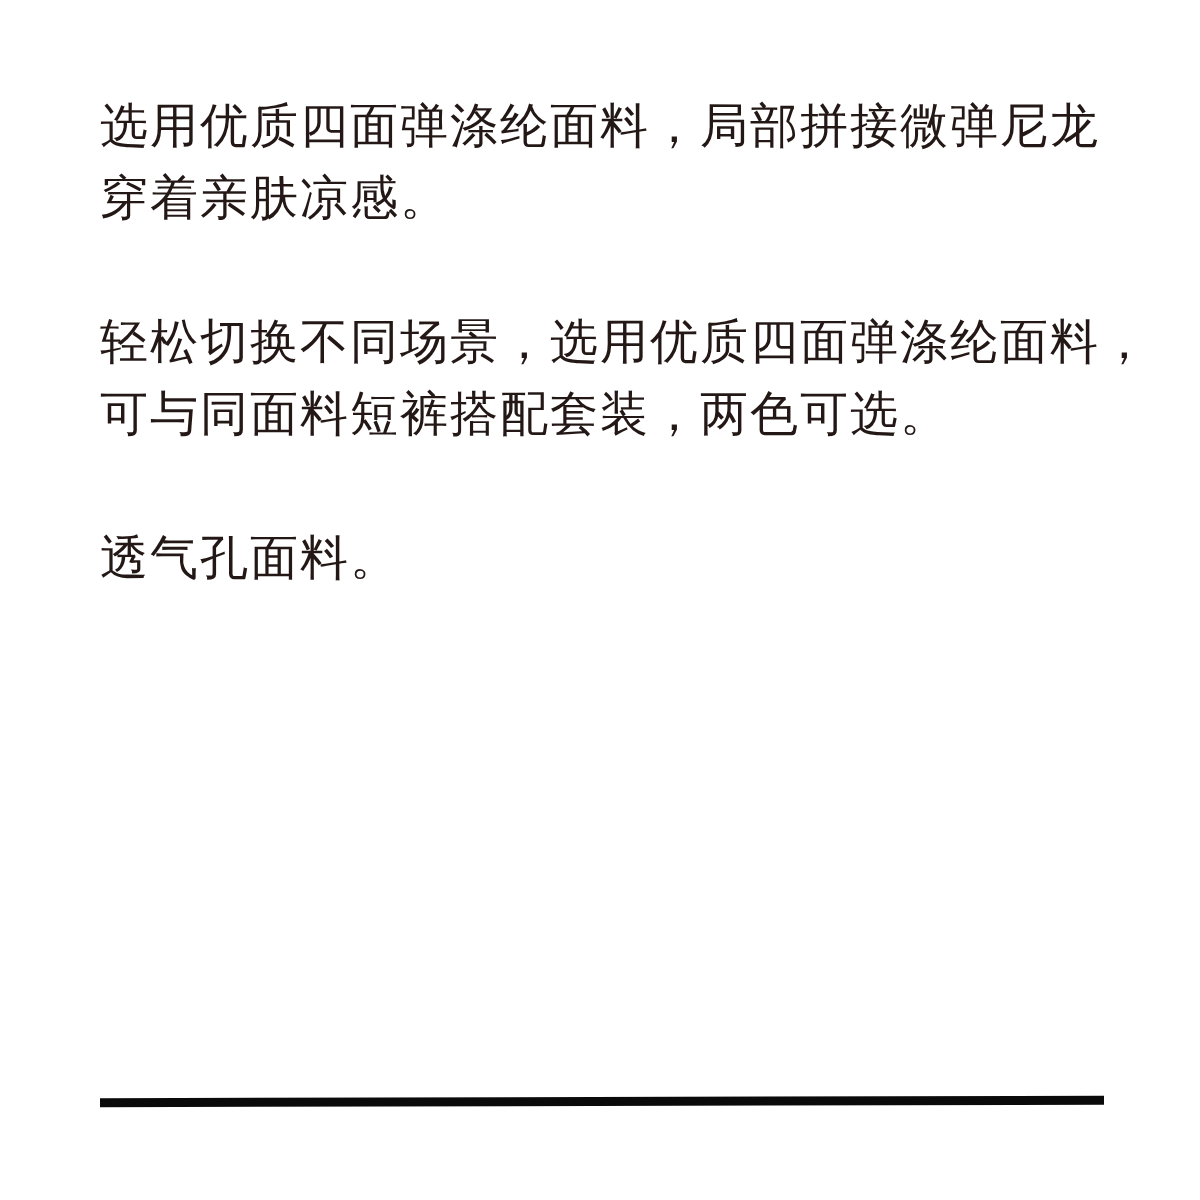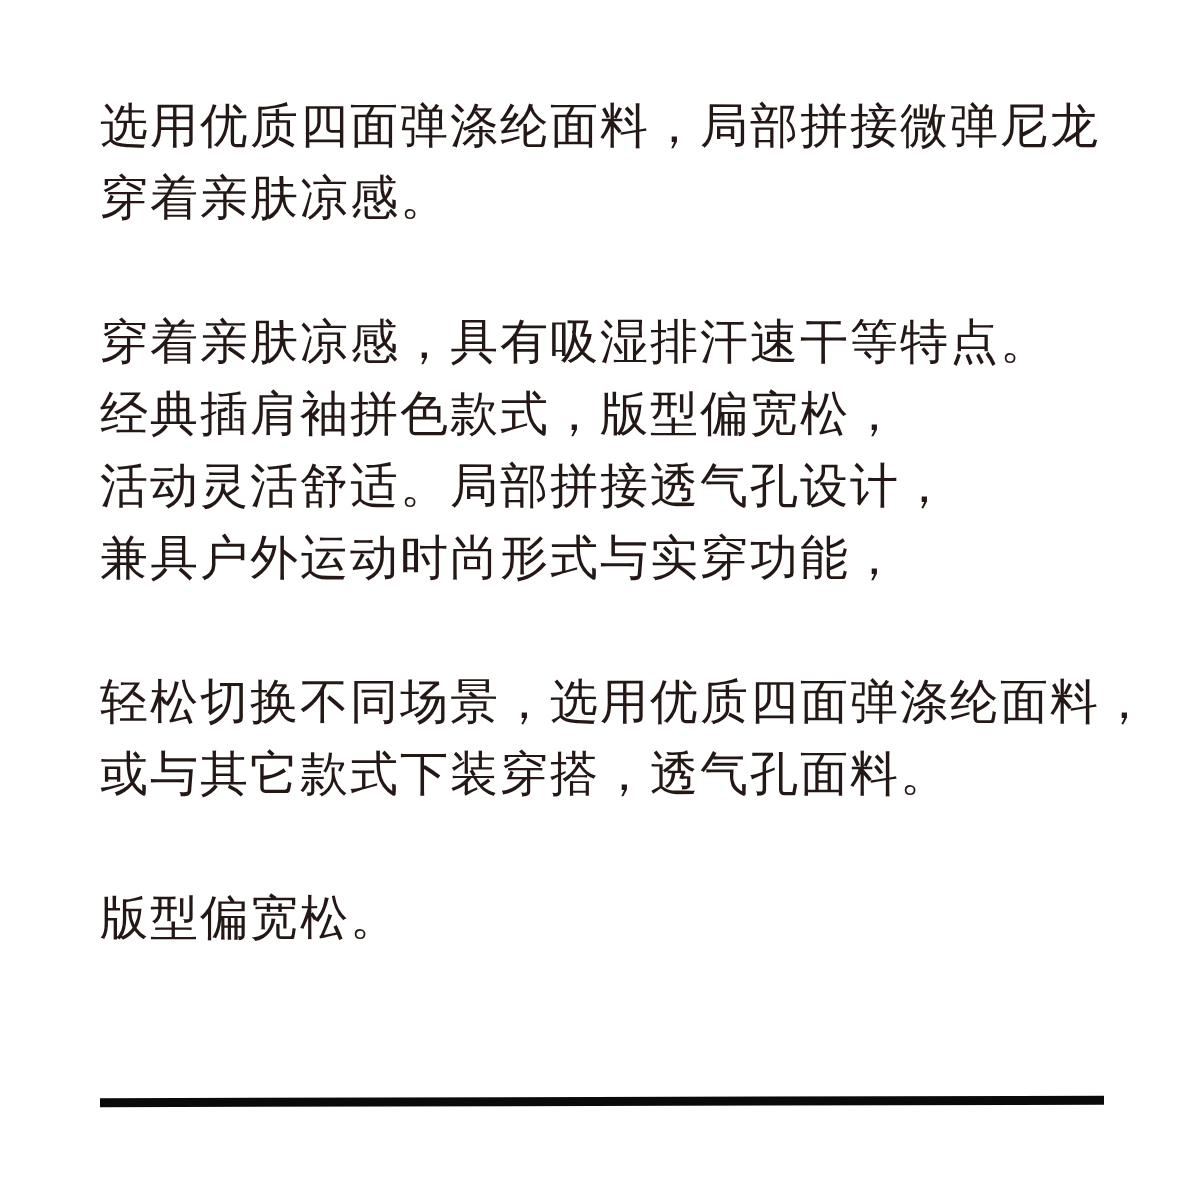--- a/index.html
+++ b/index.html
@@ -49,32 +49,26 @@
 <body>
 
 <div class="page">
   <div class="text-block">
 
     <p class="para">
       <span class="line">选用优质四面弹涤纶面料，局部拼接微弹尼龙</span>
       <span class="line">穿着亲肤凉感。</span>
     </p>
 
+
     <p class="para">
-      <span class="line">穿着亲肤凉感，具有吸湿排汗速干等特点。</span>
-      <span class="line">经典插肩袖拼色款式，版型偏宽松，</span>
-      <span class="line">活动灵活舒适。局部拼接透气孔设计，</span>
-      <span class="line">兼具户外运动时尚形式与实穿功能，</span>
+      <span class="line">轻松切换不同场景，选用优质四面弹涤纶面料，</span>
+      <span class="line">可与同面料短裤搭配套装，两色可选。</span>
     </p>
 
     <p class="para">
-      <span class="line">轻松切换不同场景，选用优质四面弹涤纶面料，</span>
-      <span class="line">或与其它款式下装穿搭，透气孔面料。</span>
-    </p>
-
-    <p class="para">
-      <span class="line">版型偏宽松。</span>
+      <span class="line">透气孔面料。</span>
     </p>
 
   </div>
 
   <div class="divider"></div>
 </div>
 
 </body></html>

